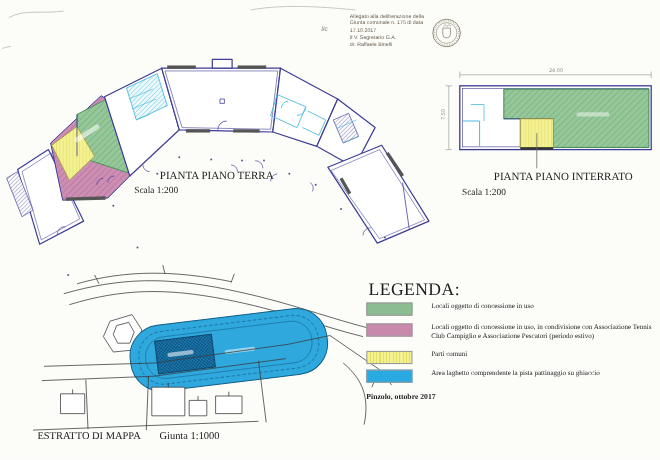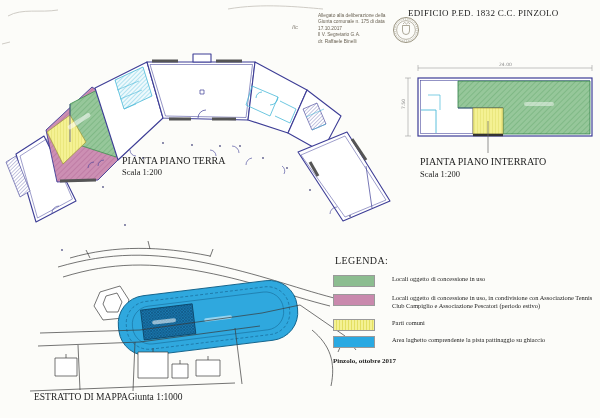--- a/index.html
+++ b/index.html
@@ -3,34 +3,34 @@
 <meta charset="utf-8">
 <style>
   html,body{margin:0;padding:0;}
   .sheet{
     position:relative;width:600px;height:418px;overflow:hidden;
     background:#fcfcf9;
     font-family:"Liberation Serif", serif;color:#1d1d1d;
   }
   .abs{position:absolute;}
   .doc-title{font-size:9px;letter-spacing:.3px;white-space:nowrap;}
-  .plan-title{font-size:10px;white-space:nowrap;}
+  .plan-title{font-size:10px;text-align:center;white-space:nowrap;}
   .plan-scale{font-size:8.5px;text-align:left;white-space:nowrap;}
   .stamp{font-family:"Liberation Sans",sans-serif;font-size:4.8px;line-height:6.4px;color:#6b6355;}
   .stamp-initials{font-family:"Liberation Sans",sans-serif;font-size:6px;color:#8a857c;font-style:italic;}
-  .legend-heading{font-size:10px;letter-spacing:.4px;}
+  .legend-heading{font-size:16px;letter-spacing:.4px;}
   .legend-row{position:absolute;left:333px;display:flex;align-items:flex-start;}
   .legend-swatch{width:40px;height:10px;flex:0 0 40px;border:.5px solid #9a9a9a;}
   .legend-label{margin-left:17px;width:206px;font-size:6.4px;line-height:8px;}
   .sw-green{background:#8cbd90;}
   .sw-pink{background:#c989ad;}
   .sw-yellow{background:repeating-linear-gradient(90deg,#f4f193 0,#f4f193 2px,#e3df62 2px,#e3df62 3px);}
   .sw-blue{background:#29a9e2;}
   .legend-footer{font-size:7px;font-weight:bold;}
-  .map-caption{display:flex;gap:0;font-size:9.5px;white-space:nowrap;}
+  .map-caption{display:flex;gap:17px;font-size:9.5px;white-space:nowrap;}
   svg text{font-family:"DejaVu Sans",sans-serif;}
 </style>
 </head>
 <body>
 
 <div class="sheet">
 
   <svg class="abs" style="left:0;top:0" width="600" height="418" viewBox="0 0 600 418">
     <defs>
       <pattern id="hGreen" width="4" height="4" patternUnits="userSpaceOnUse" patternTransform="rotate(45)">
@@ -197,21 +197,20 @@
       <rect x="55" y="358" width="22" height="18" fill="#ffffff"></rect>
       <rect x="138" y="352" width="30" height="26" fill="#ffffff"></rect>
       <rect x="172" y="364" width="16" height="14" fill="#ffffff"></rect>
       <rect x="196" y="360" width="24" height="16" fill="#ffffff"></rect>
       <path d="M66,358 l0,-4 M153,352 l0,-4 M180,364 l0,-4 M208,360 l0,-4"></path>
       <path d="M262,313 L300,305"></path>
     </g>
   </svg>
 
 
-  <div class="abs doc-title" style="left:408px;top:8px">EDIFICIO P.ED. 1832 C.C. PINZOLO</div>
 
   <div class="abs stamp-initials" style="left:292px;top:24px">Ilc</div>
 
   <div class="abs stamp" style="left:318px;top:13px;width:80px">
     <div>Allegato alla deliberazione della</div>
     <div>Giunta comunale n. 175 di data</div>
     <div>17.10.2017</div>
     <div>Il V. Segretario G.A.</div>
     <div>dr. Raffaele Binelli</div>
   </div>

